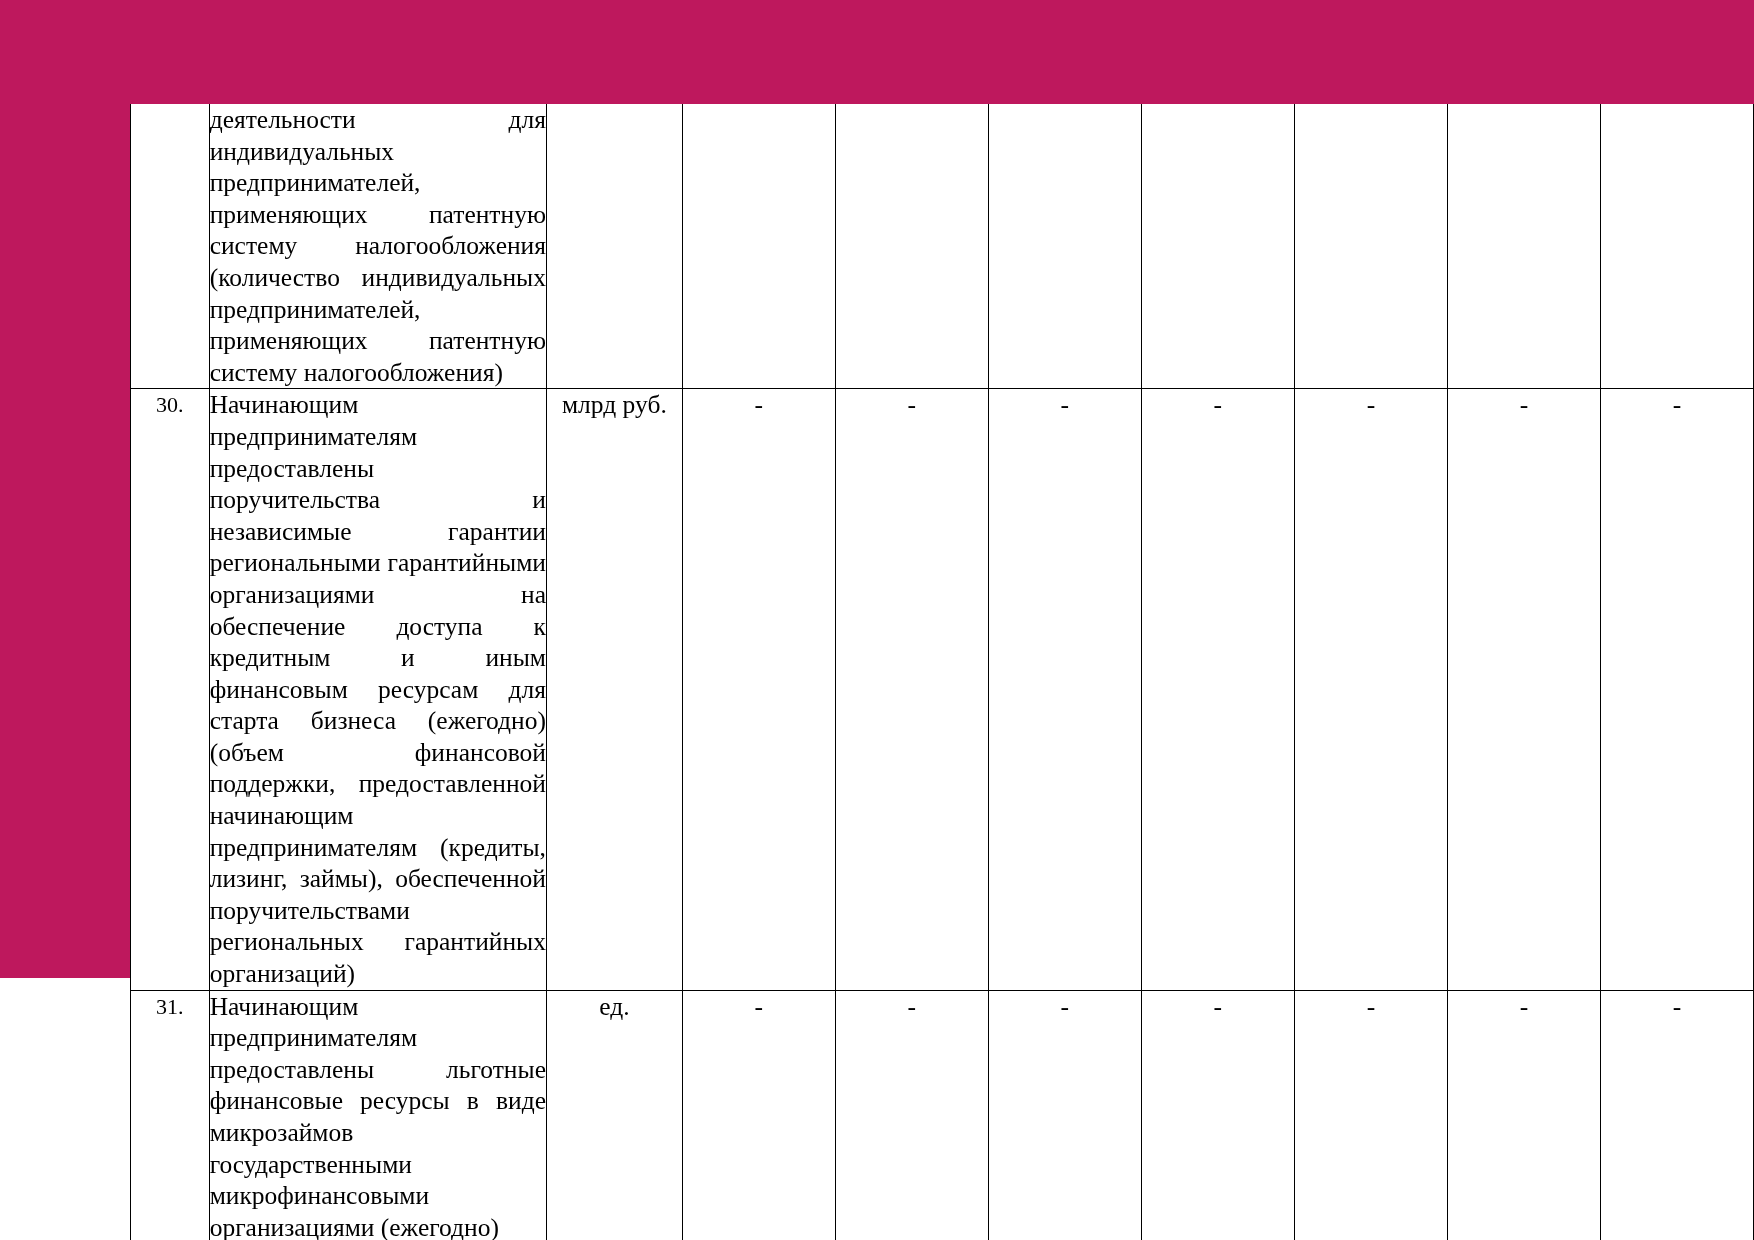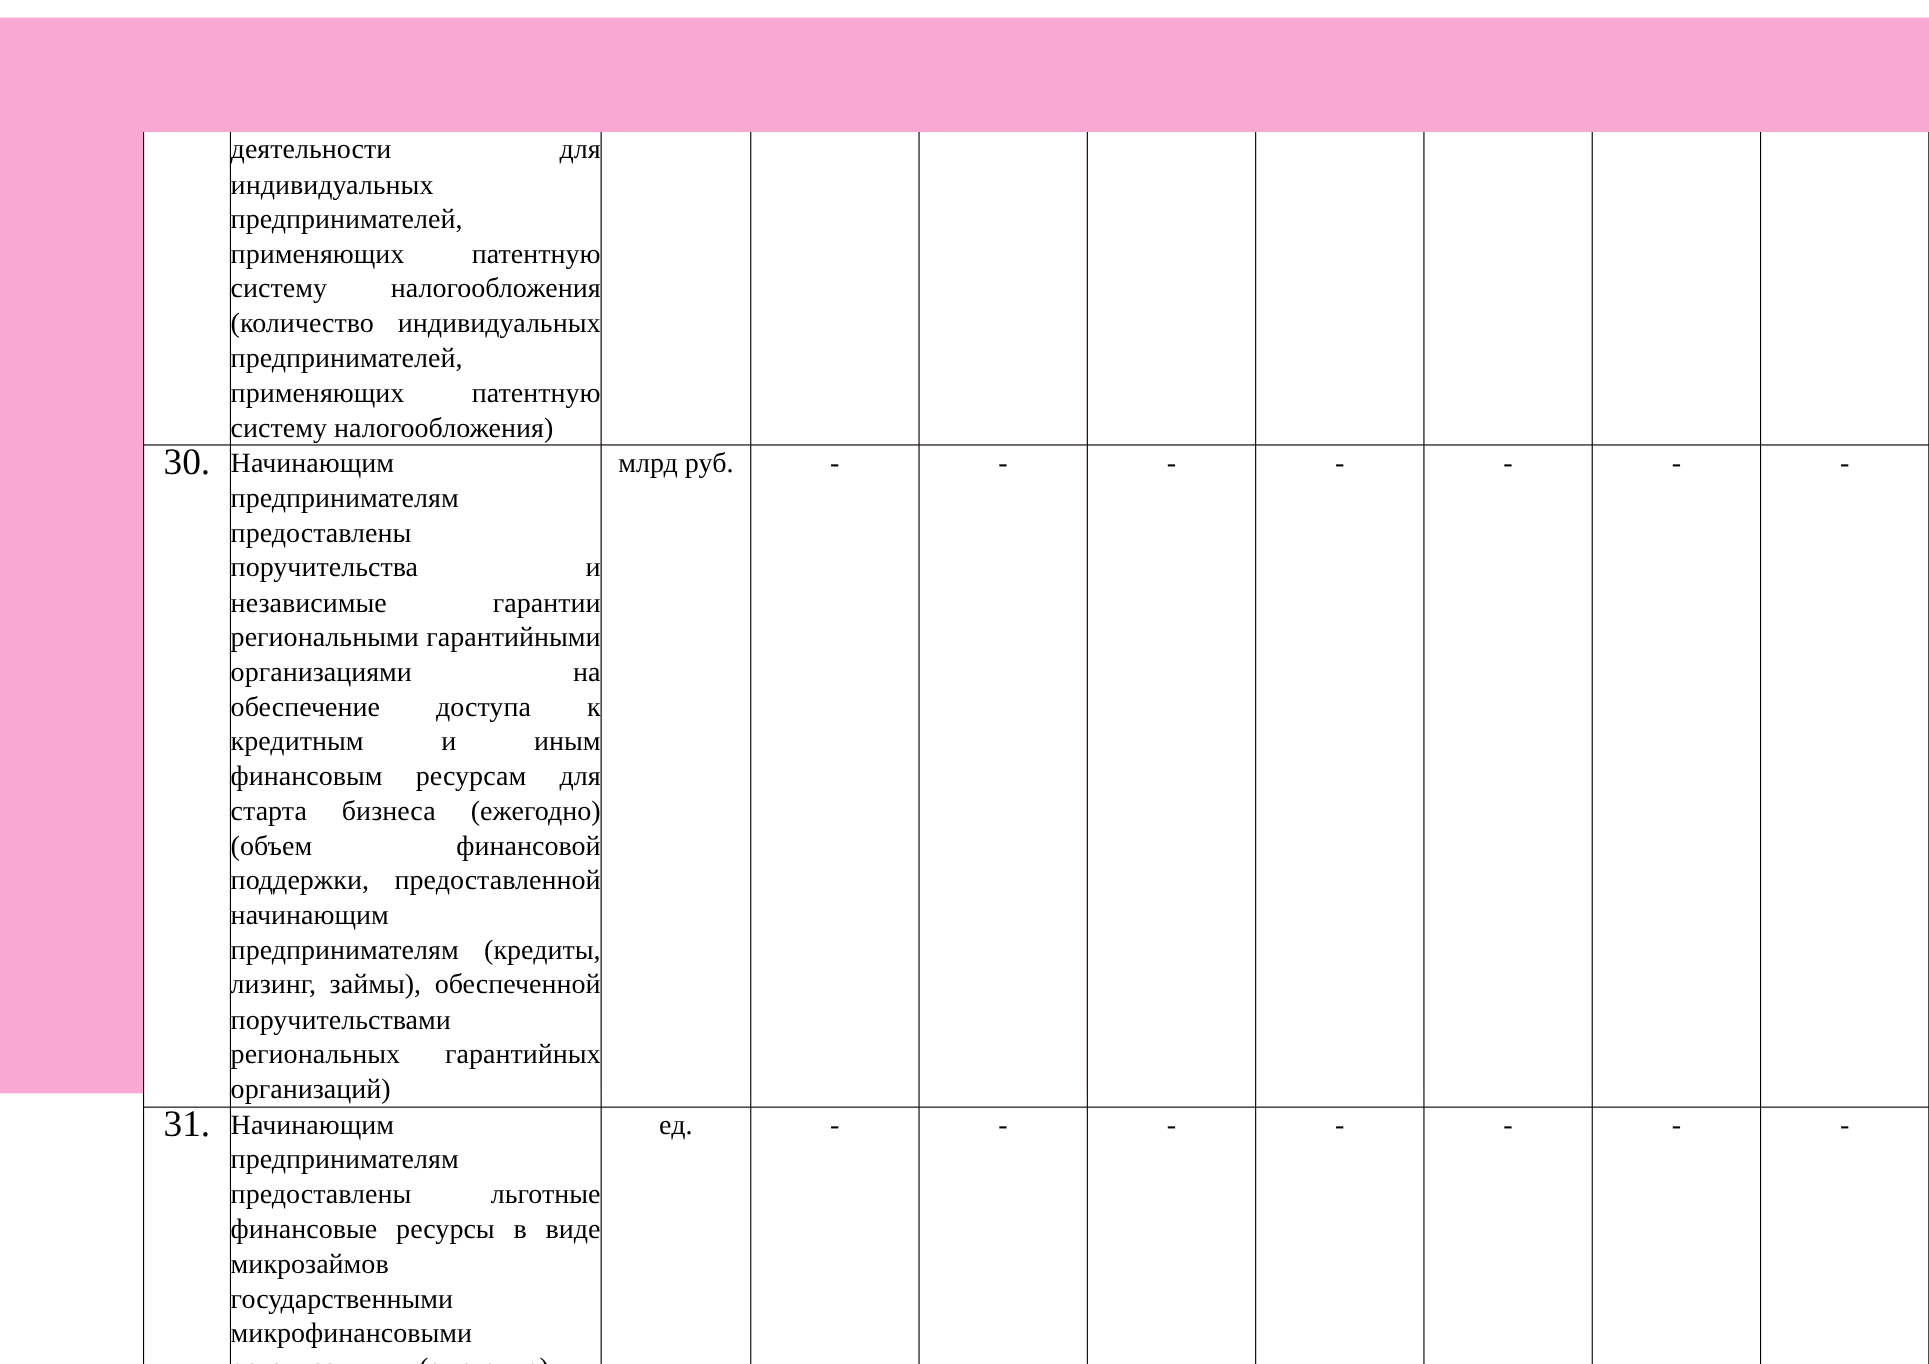--- a/index.html
+++ b/index.html
@@ -11,24 +11,24 @@
     width: 1754px;
     height: 1240px;
     font-family: "Liberation Serif", "DejaVu Serif", serif;
     color: #000000;
     position: relative;
     overflow: hidden;
   }
   .page {
     position: absolute;
     left: 0;
-    top: 16px;
+    top: 0;
     width: 1754px;
     height: 978px;
-    background: #f9a8d4;
+    background: #be185d;
   }
   .doc-table {
     position: absolute;
     left: 130px;
     top: 104px;
     width: 1624px;
     border-collapse: collapse;
     table-layout: fixed;
   }
   .doc-table td {
@@ -36,21 +36,21 @@
     vertical-align: top;
     padding: 0;
     background: #ffffff;
   }
   
   .no-top {
     border-top: none !important;
   }
   .cell-num {
     text-align: center;
-    font-size: 34px;
+    font-size: 22px;
     line-height: 32px;
     padding-top: 12px;
   }
   .cell-text {
     text-align: justify;
     text-align-last: left;
     font-size: 25.5px;
     line-height: 31.6px;
     padding: 10px 8px 10px 11px;
     hyphens: none;

